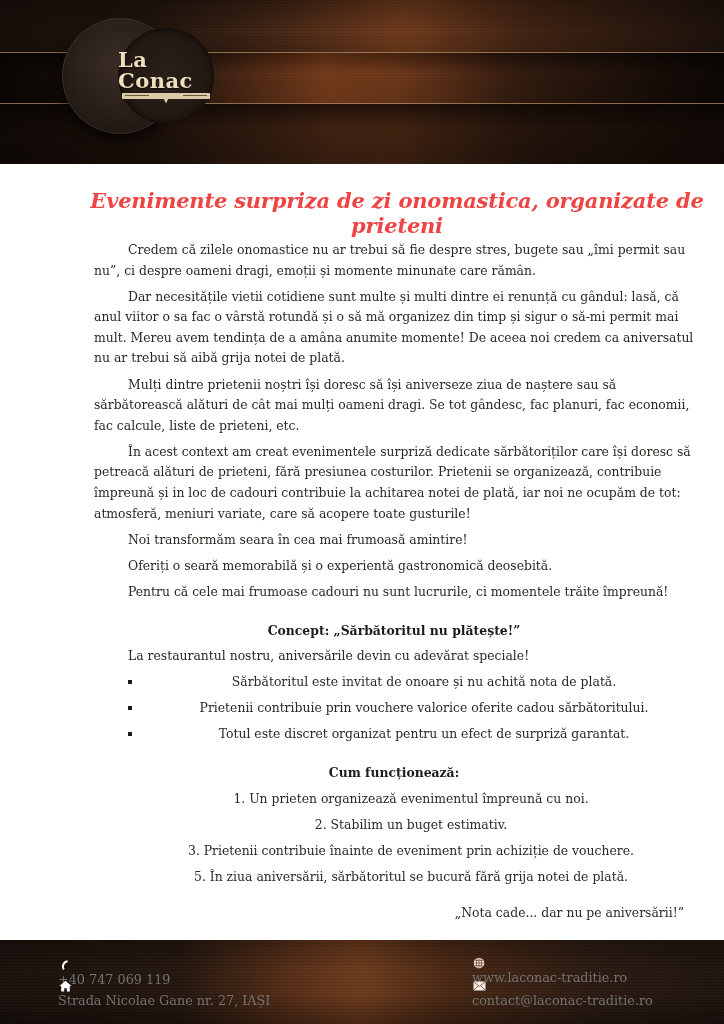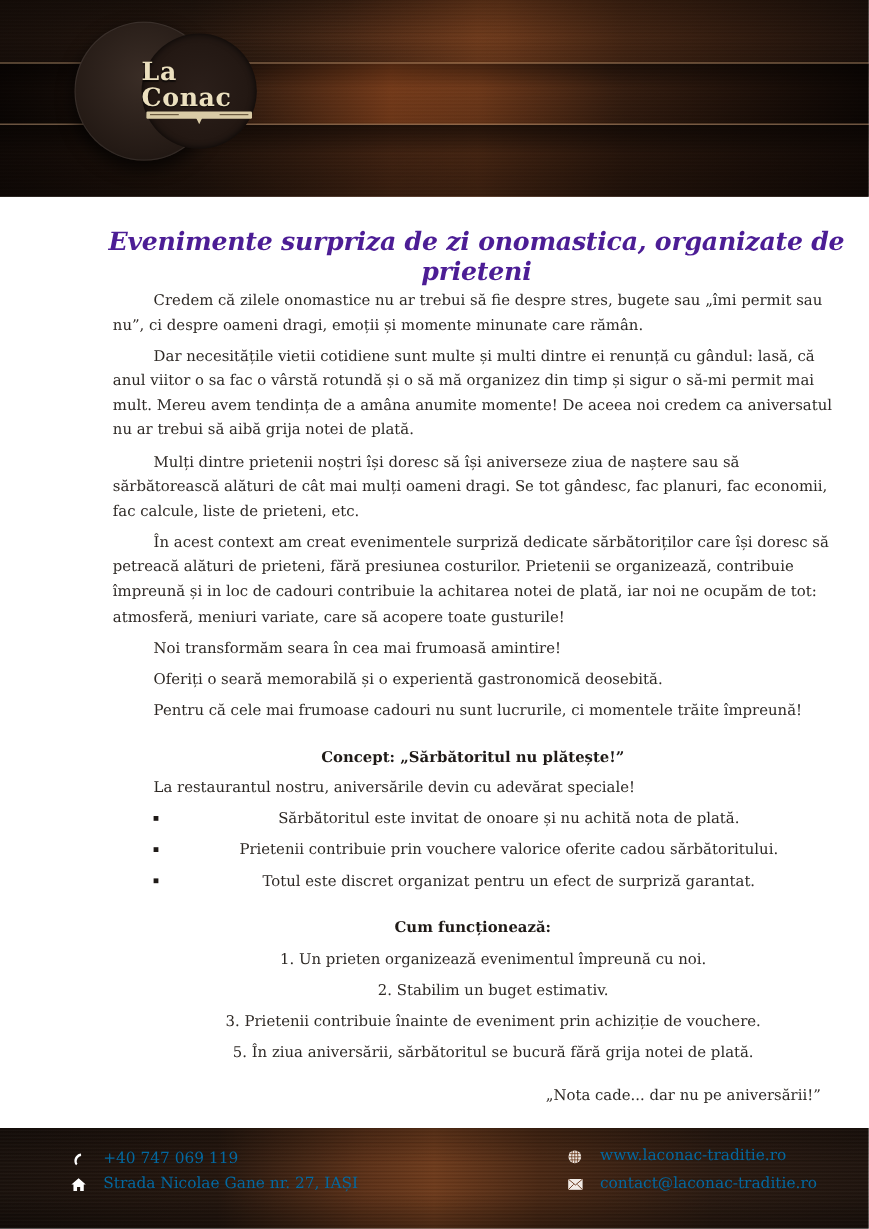--- a/index.html
+++ b/index.html
@@ -48,21 +48,21 @@
       margin-top: 2px; width: 88px; height: 6px; background: #d9cba6; border-radius: 1px;
       display: flex; justify-content: space-between; align-items: center; padding: 0 3px;
     }
     .logo-ribbon span { display: block; width: 24px; height: 1px; background: #6b5a40; }
     .logo-bull { width: 8px; height: 8px; margin-top: -3px; background: #d9cba6; clip-path: polygon(0 0, 100% 0, 70% 60%, 50% 100%, 30% 60%); }
 
     
     .title {
       position: absolute; left: 0; top: 188px; width: 724px; text-align: center;
       font-family: "DejaVu Serif", "Liberation Serif", serif; font-weight: bold; font-style: italic;
-      font-size: 21px; color: #4c1d95; letter-spacing: -0.2px; padding-left: 70px;
+      font-size: 21px; color: #ef4444; letter-spacing: -0.2px; padding-left: 70px;
     }
     .content {
       position: absolute; left: 94px; top: 240px; width: 600px;
       font-size: 12.4px; line-height: 20.6px; color: #2d2824;
       font-family: "DejaVu Serif", "Liberation Serif", serif;
     }
     .content p { margin-bottom: 5.5px; }
     .content p.indent { text-indent: 34px; }
     .content p.plain { padding-left: 34px; }
     .content .centered-heading {
@@ -86,22 +86,22 @@
       background:
         repeating-linear-gradient(180deg, rgba(0,0,0,0.12) 0px, rgba(0,0,0,0) 1px, rgba(255,255,255,0.03) 2px, rgba(0,0,0,0.05) 3px),
         linear-gradient(90deg, #1a110c 0%, #24160e 25%, #5c3118 42%, #6e3b1c 50%, #4a2814 62%, #2a1a11 82%, #1f140e 100%);
     }
     .footer::after {
       content: ""; position: absolute; inset: 0;
       background: linear-gradient(180deg, rgba(0,0,0,0.25) 0%, rgba(0,0,0,0) 35%, rgba(0,0,0,0) 65%, rgba(0,0,0,0.35) 100%);
       pointer-events: none;
     }
     .f-item {
-      position: absolute; display: flex; align-items: center; color: #0369a1;
-      font-size: 12.8px; font-family: "DejaVu Serif", "Liberation Serif", serif; z-index: 2;
+      position: absolute; display: flex; color: #737373;
+      font-size: 12.8px; font-family: "DejaVu Serif", "Liberation Serif", serif; z-index: 2; flex-direction: column;
     }
     .f-item .ic { width: 14px; height: 14px; display: inline-flex; align-items: center; justify-content: center; margin-right: 14px; }
     .f-phone { left: 58px; top: 958px; }
     .f-addr  { left: 58px; top: 979px; }
     .f-web   { left: 472px; top: 956px; }
     .f-mail  { left: 472px; top: 979px; }
   </style>
 </head>
 <body>
 

